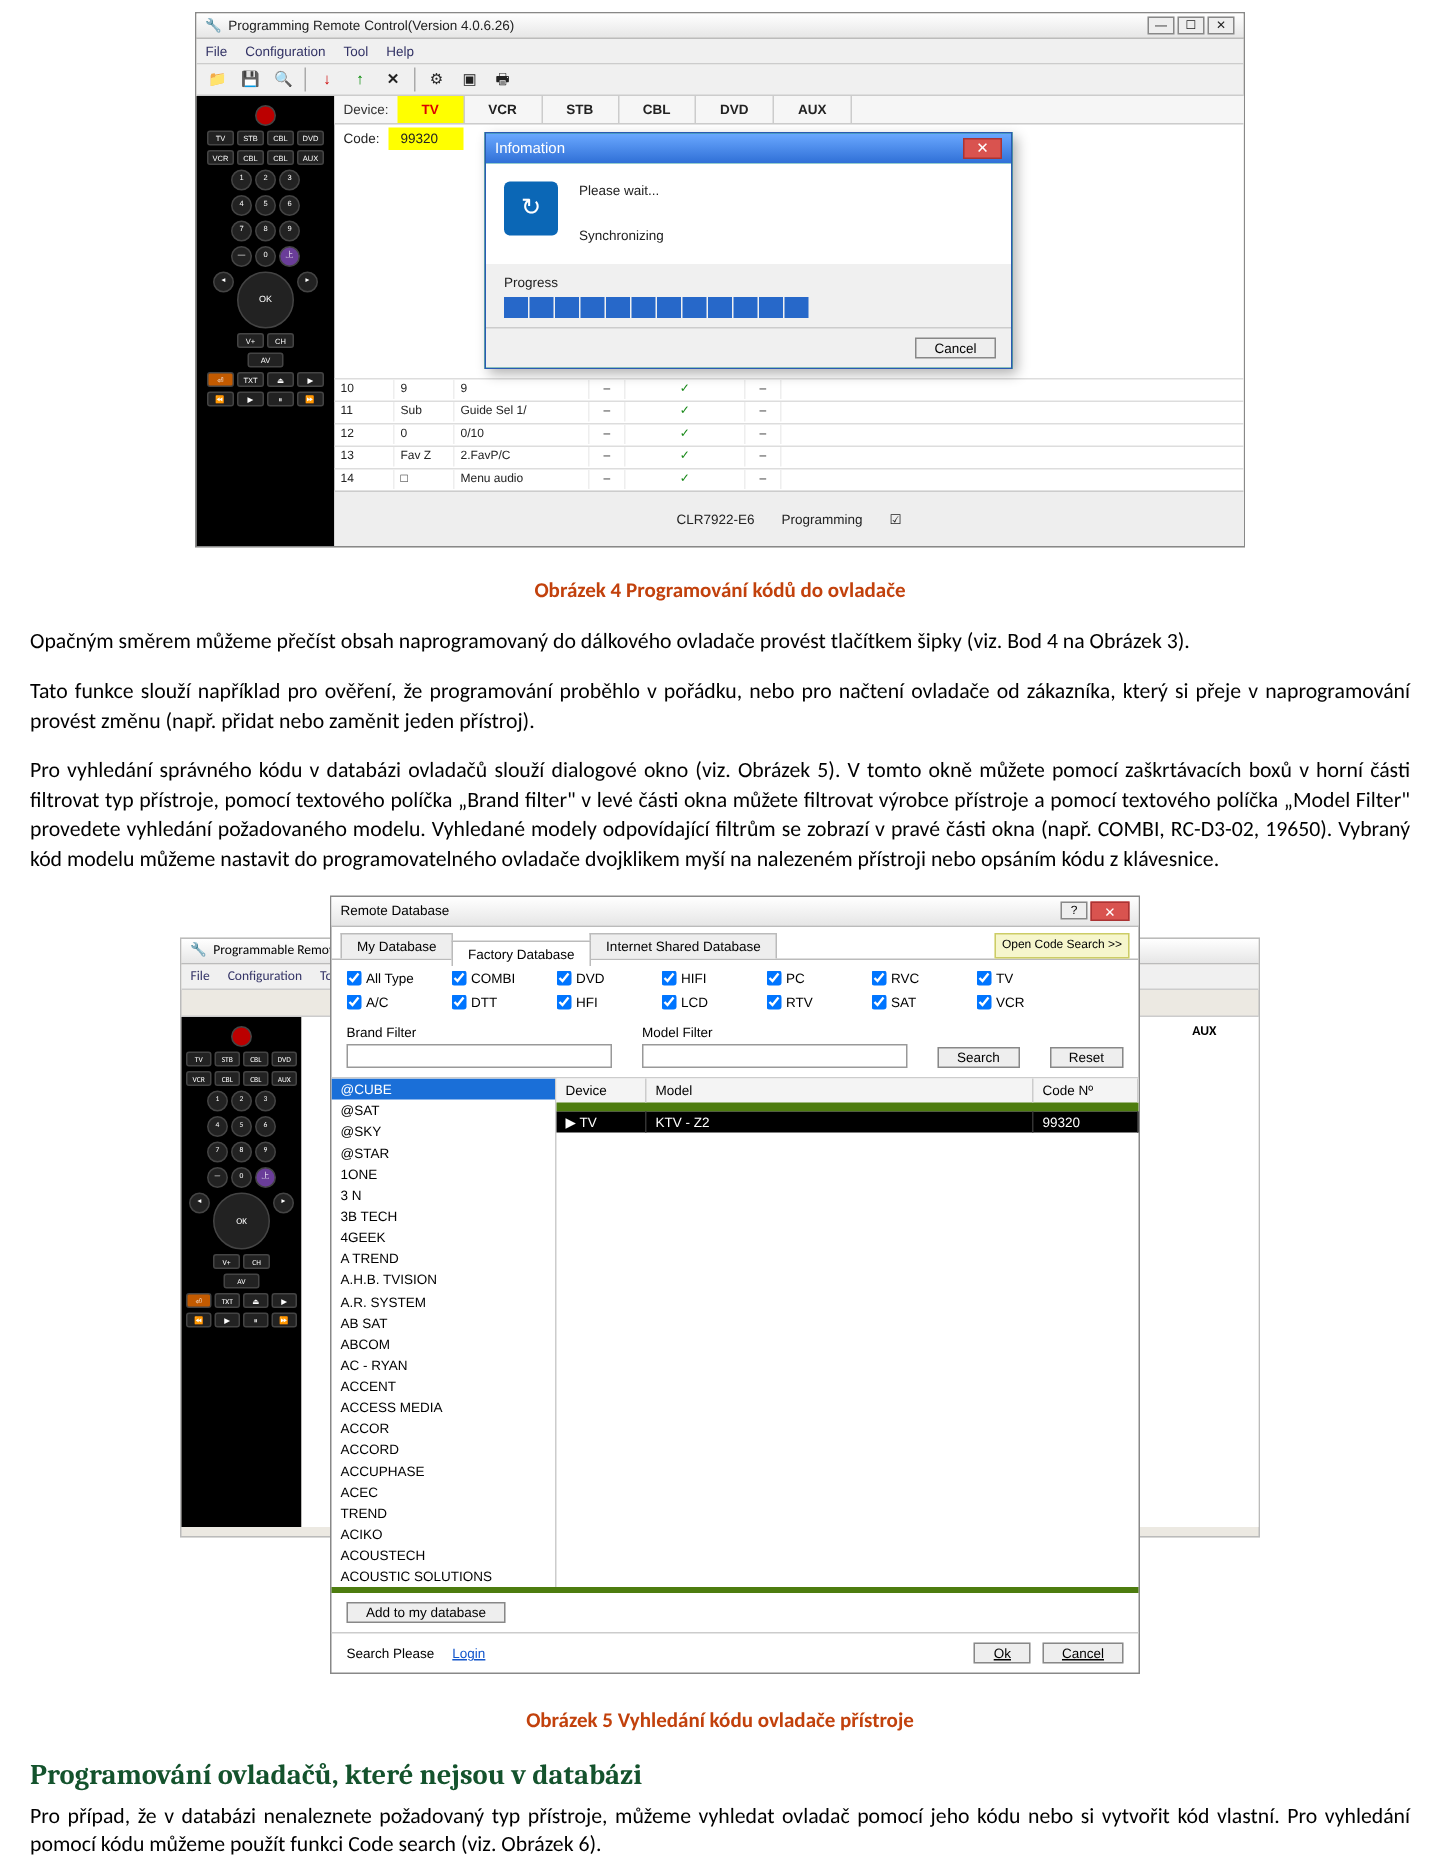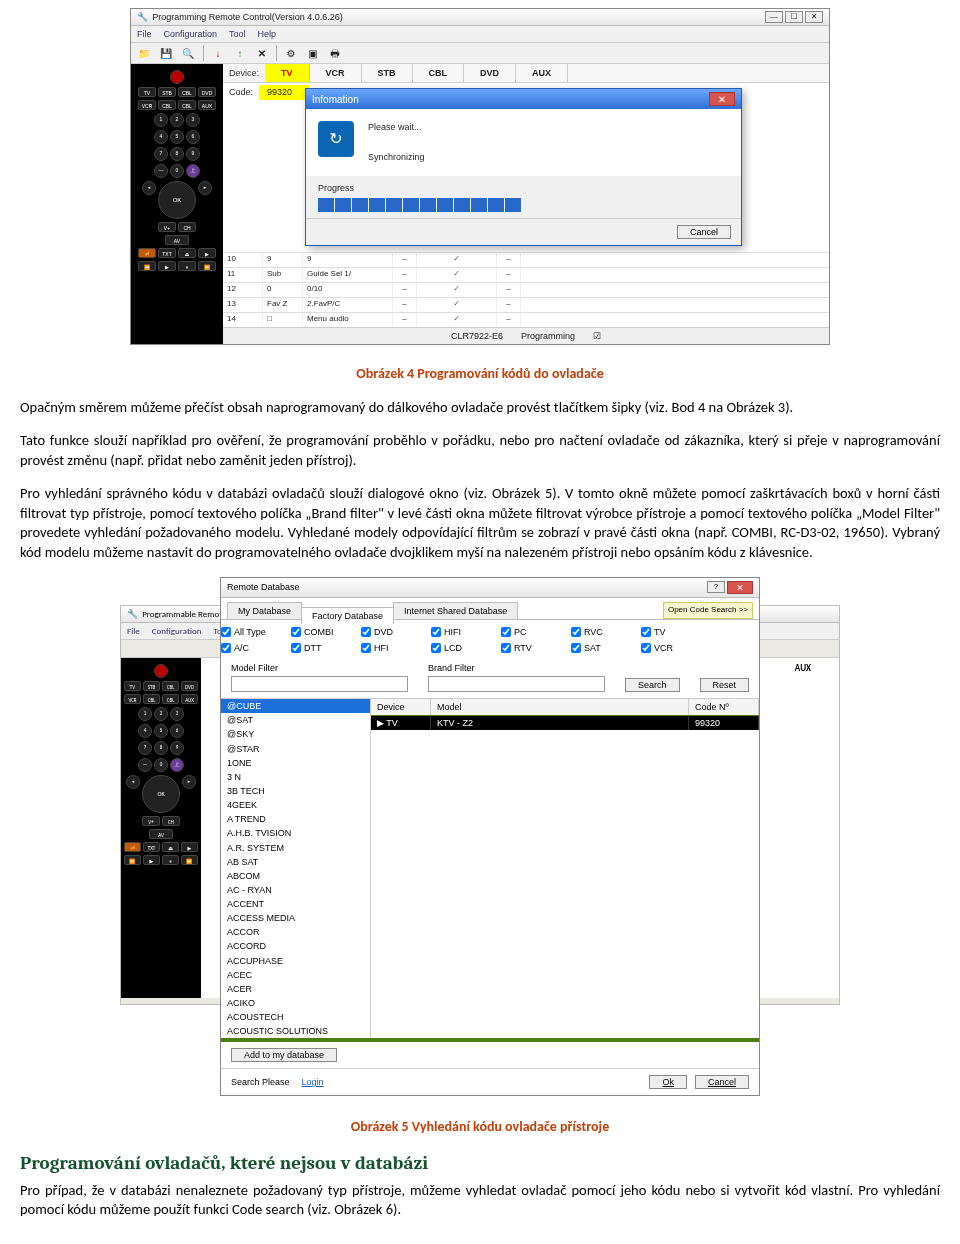--- a/index.html
+++ b/index.html
@@ -137,29 +137,29 @@
   .tbl-row div { padding: 1px 4px; border-right: 1px solid #eee; }
   .c-idx { width: 40px; }
   .c-a { width: 40px; }
   .c-b { width: 90px; }
   .c-c { width: 24px; text-align:center; }
   .c-chk { width: 80px; color: #1a8a1a; text-align:center; }
   .c-d { width: 24px; text-align:center; }
   .statusbar {
     border-top: 1px solid #ccc;
     background: #eee;
-    padding: 2px 6px;
+    padding: 12px 6px;
     display:flex; gap:18px;
     justify-content:center;
   }
   
   .info-dialog {
     position: absolute;
-    left: 82px; top: 24px;
-    width: 437px;
+    left: 100px; top: 24px;
+    width: 352px;
     background: #22c55e;
     border: 1px solid #2a5ab2;
     box-shadow: 3px 3px 8px rgba(0,0,0,.3);
   }
   .info-title {
     background: linear-gradient(#6aa8ff,#2f6fd6);
     color:#fff;
     padding: 3px 6px;
     display:flex; align-items:center;
     font-size: 10px;
@@ -245,21 +245,21 @@
     padding:2px 10px; border:1px solid #bbb; border-bottom:none;
     background:#eee; margin-right:-1px; cursor:pointer;
   }
   .rd-tab.active { background:#fff; position:relative; top:5px; }
   .rd-tabs .opencode {
     margin-left:auto; font-size:8px; padding:2px 4px;
     background:#f6f6cc; border:1px solid #cc6;
   }
   .rd-filters {
     display:flex; flex-wrap:wrap;
-    padding: 6px 0; gap: 2px 12px; align-items: flex-end;
+    padding: 6px 10px; gap: 2px 12px; align-items: flex-end;
   }
   .chk { display:flex; align-items:center; gap:3px; width: 58px; }
   .chk input { width:10px; height:10px; }
   .rd-inputs {
     display:flex; gap: 20px; align-items:flex-end;
     padding: 2px 10px 6px 10px;
   }
   .rd-inputs .grp { display:flex; flex-direction:column; gap:2px; flex:1; }
   .rd-inputs input[type=text] {
     border:1px solid #999; height:16px; font-size:9px; padding:1px 3px;
@@ -272,21 +272,21 @@
     width: 150px;
     border-right:1px solid #ccc;
     overflow:hidden;
   }
   .brand-list .li {
     padding:1px 6px;
   }
   .brand-list .li.sel { background:#1a6fd8; color:#fff; }
   .model-pane { flex:1; }
   .model-hdr {
-    display:flex; background:#f4f4f4; border-bottom:1px solid #4d7c0f;
+    display:flex; background:#f4f4f4; border-bottom:6px solid #4d7c0f;
   }
   .model-hdr div { padding:2px 6px; border-right:1px solid #ccc; }
   .mh-d{width:60px;} .mh-m{flex:1;} .mh-c{width:70px;}
   .model-row {
     display:flex; background:#000; color:#fff;
   }
   .model-row div { padding:1px 6px; border-right:1px solid #333; }
   .rd-foot1 {
     padding:6px 10px;
     border-top:4px solid #4d7c0f;
@@ -661,25 +661,25 @@
           <input type="checkbox" checked="" style="">
           <span>SAT</span>
         </label>
       <label class="chk">
           <input type="checkbox" checked="" style="">
           <span>VCR</span>
         </label>
     </div>
     <div class="rd-inputs">
       <div class="grp">
+        <span>Brand Filter</span>
+        <input type="text" style="">
+      </div>
+      <div class="grp">
         <span>Model Filter</span>
-        <input type="text" style="">
-      </div>
-      <div class="grp">
-        <span>Brand Filter</span>
         <input type="text" style="">
       </div>
       <button class="btn">Search</button>
       <button class="btn">Reset</button>
     </div>
     <div class="rd-body">
       <div class="brand-list" id="brand-list">
           <div class="li sel">@CUBE</div>
           <div class="li">@SAT</div>
           <div class="li">@SKY</div>
@@ -693,21 +693,21 @@
           <div class="li">A.R. SYSTEM</div>
           <div class="li">AB SAT</div>
           <div class="li">ABCOM</div>
           <div class="li">AC - RYAN</div>
           <div class="li">ACCENT</div>
           <div class="li">ACCESS MEDIA</div>
           <div class="li">ACCOR</div>
           <div class="li">ACCORD</div>
           <div class="li">ACCUPHASE</div>
           <div class="li">ACEC</div>
-          <div class="li">ACER</div>
+          <div class="li">TREND</div>
           <div class="li">ACIKO</div>
           <div class="li">ACOUSTECH</div>
           <div class="li">ACOUSTIC SOLUTIONS</div>
         </div>
       <div class="model-pane">
         <div class="model-hdr">
           <div class="mh-d">Device</div>
           <div class="mh-m">Model</div>
           <div class="mh-c">Code Nº</div>
         </div>

